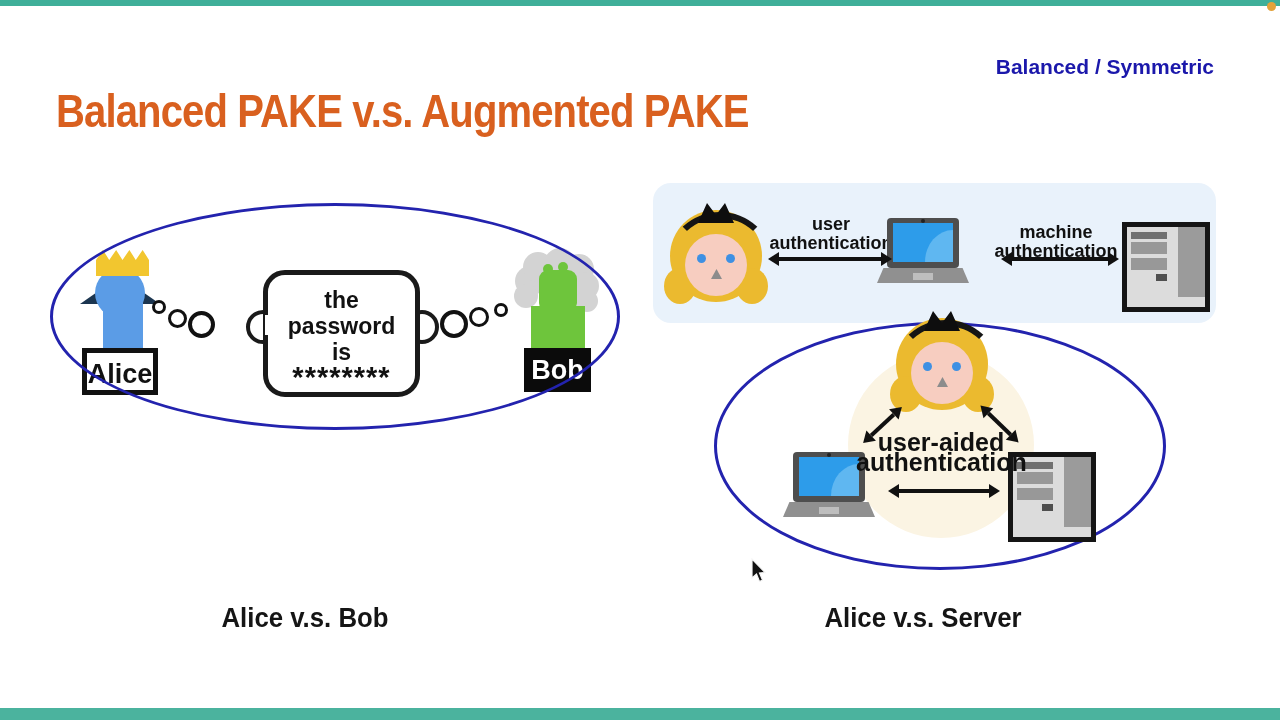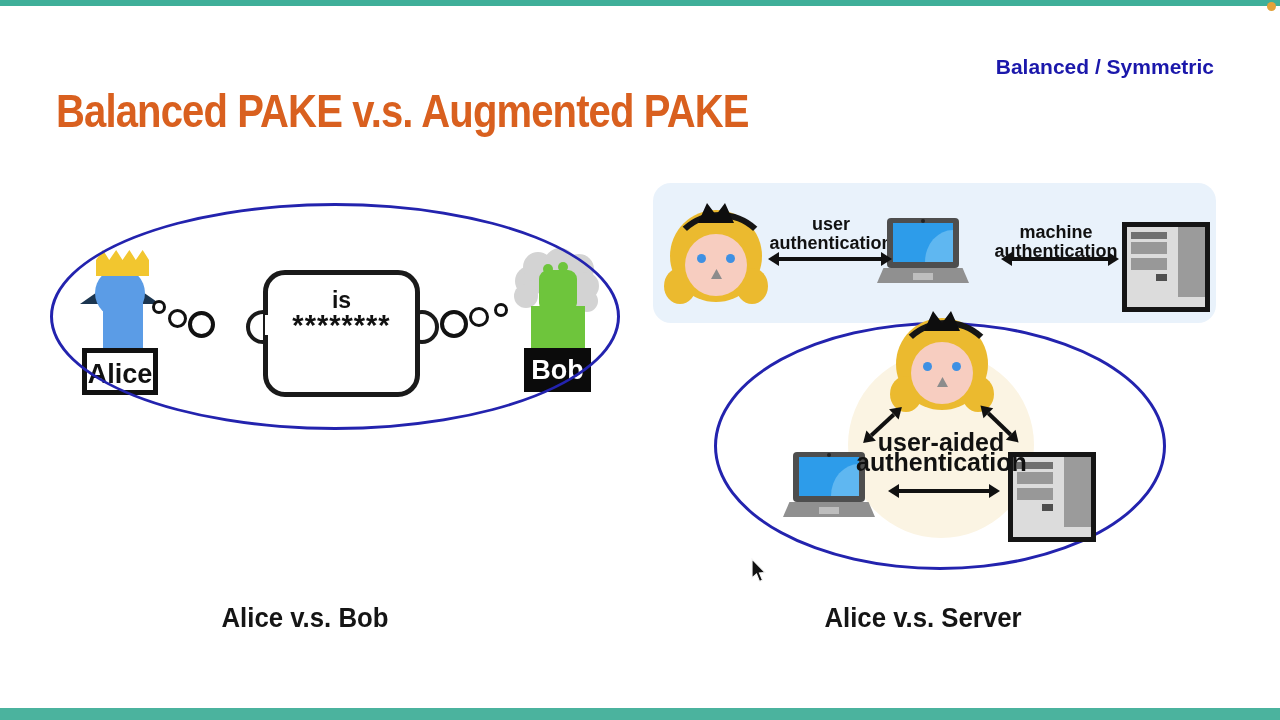--- a/index.html
+++ b/index.html
@@ -158,20 +158,21 @@
   </div>
 
   <div class="abs circle sdot" style="left:152px;top:300px;width:8px;height:8px;"></div>
   <div class="abs circle sdot" style="left:168px;top:309px;width:13px;height:13px;"></div>
   <div class="abs circle sdot" style="left:188px;top:311px;width:19px;height:19px;border-width:4px;"></div>
 
   <div class="abs circle notch" style="left:246px;top:310px;width:26px;height:26px;"></div>
   <div class="abs circle notch" style="left:405px;top:310px;width:26px;height:26px;"></div>
 
   <div class="abs bubble">
+    <div class="l1">the password</div>
     <div class="l2">is</div>
     <div class="l3">********</div>
   </div>
   <div class="abs notch-patch" style="left:265px;top:315px;width:9px;height:20px;"></div>
   <div class="abs notch-patch" style="left:403px;top:315px;width:9px;height:20px;"></div>
 
   <div class="abs circle sdot" style="left:440px;top:310px;width:20px;height:20px;border-width:4px;"></div>
   <div class="abs circle sdot" style="left:469px;top:307px;width:14px;height:14px;"></div>
   <div class="abs circle sdot" style="left:494px;top:303px;width:8px;height:8px;"></div>
 

